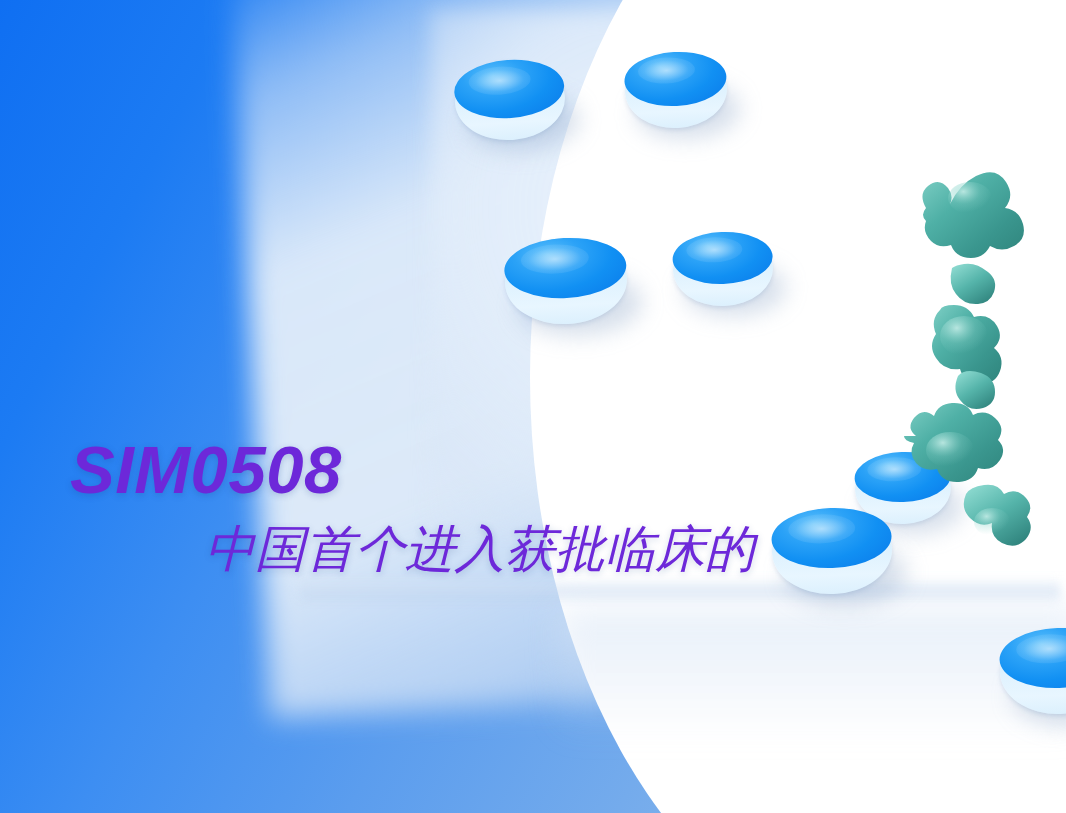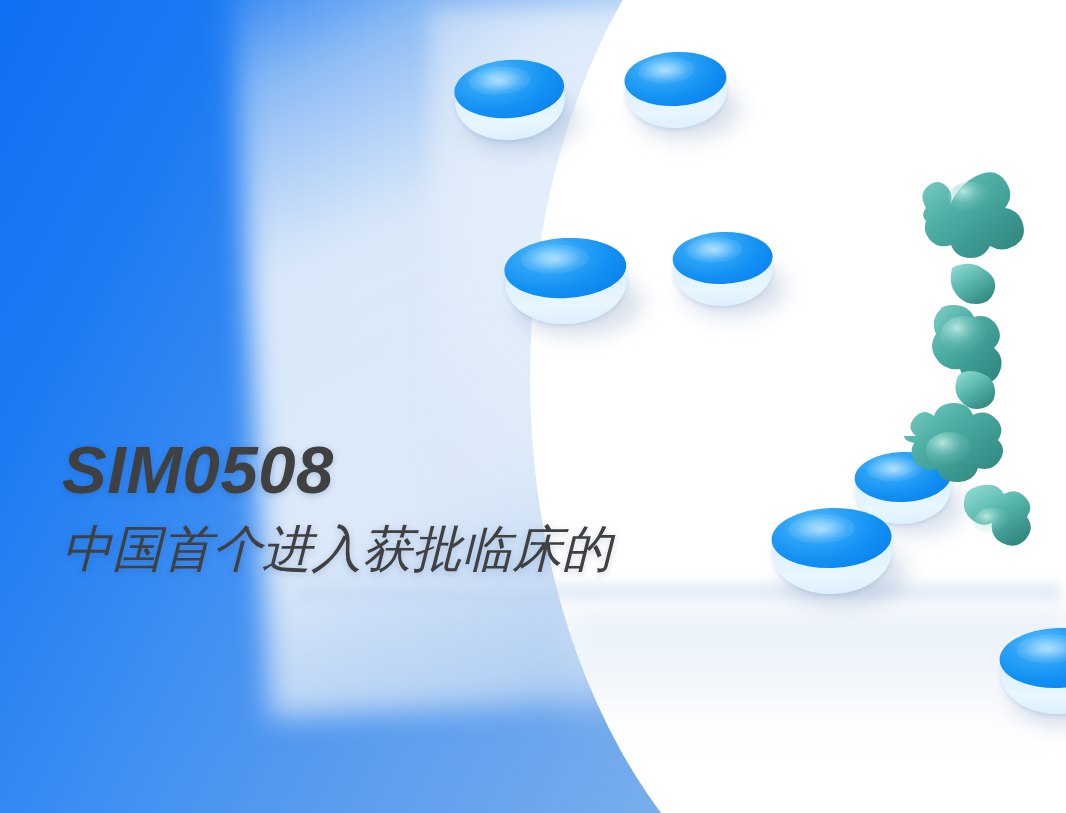--- a/index.html
+++ b/index.html
@@ -193,45 +193,45 @@
     left: 880px;
     top: 150px;
     width: 180px;
     height: 430px;
   }
   .protein svg { display: block; overflow: visible; }
 
   
   .headline {
     position: absolute;
-    left: 62px;
+    left: 70px;
     top: 436px;
     width: 820px;
-    color: #404040;
+    color: #6d28d9;
   }
   .title-main {
     font-size: 67px;
     font-weight: 700;
     font-style: italic;
     letter-spacing: 0.5px;
     line-height: 1.0;
     margin: 0 0 14px 0;
     text-shadow: 0 2px 7px rgba(20,60,130,0.22);
     white-space: nowrap;
   }
   .subtitle {
     font-size: 50px;
     font-weight: 500;
     font-style: italic;
     line-height: 1.30;
     margin: 0;
     text-shadow: 0 2px 7px rgba(20,60,130,0.22);
     white-space: nowrap;
   }
-  .subtitle .line { display: block; }
+  .subtitle .line { display: block; text-align: center; }
 </style>
 </head>
 <body>
 
 <div id="poster">
 
   <div class="bg-gradient"></div>
 
   <div class="surface"></div>
   <div class="surface-2"></div>

